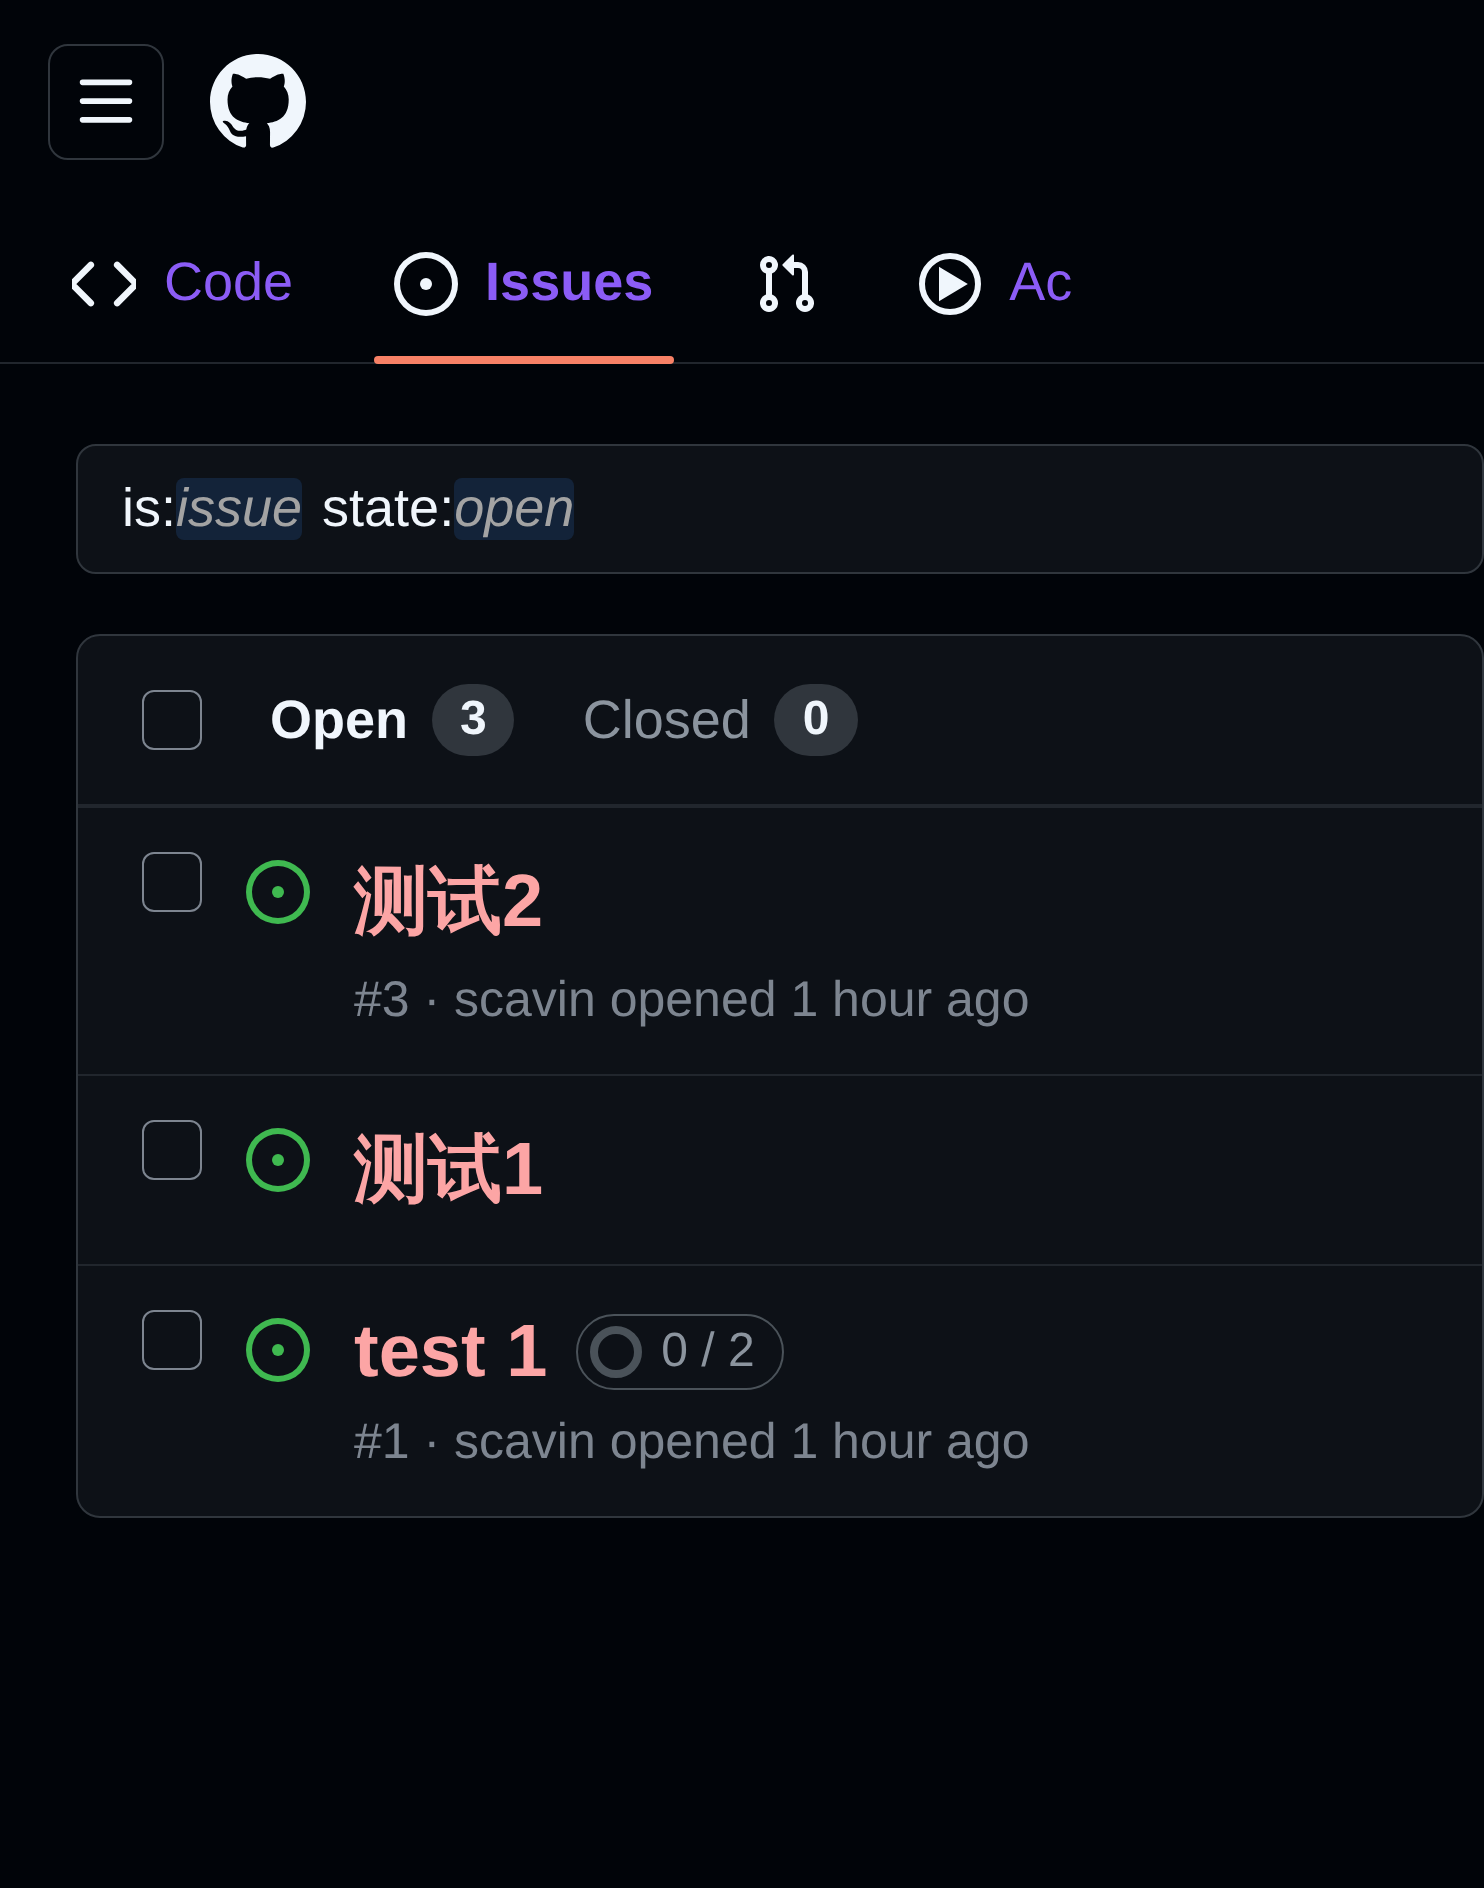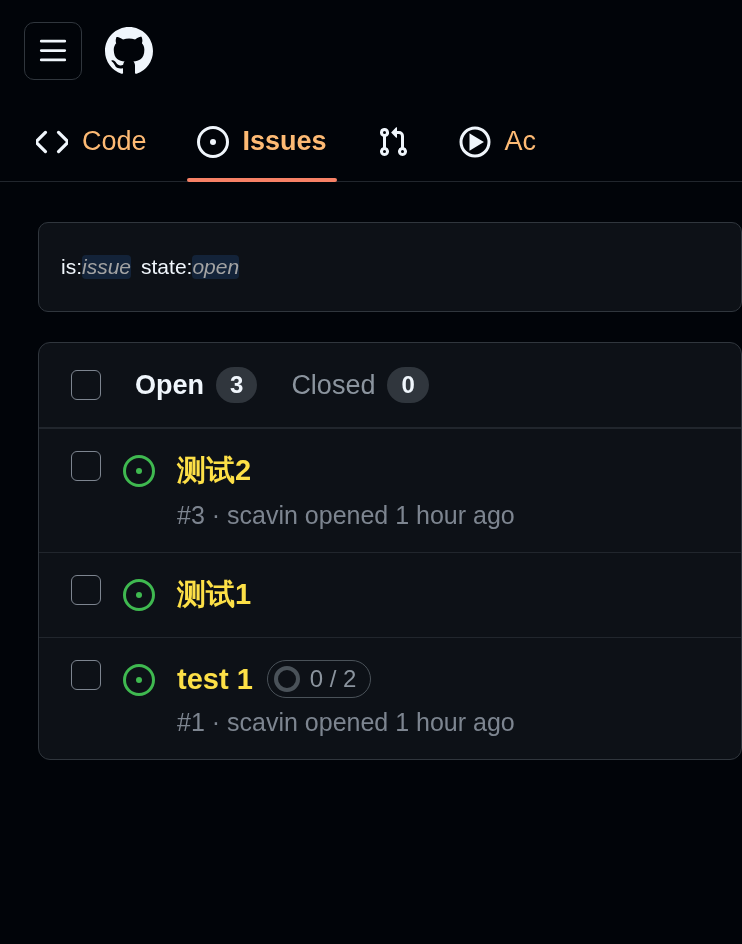--- a/index.html
+++ b/index.html
@@ -53,21 +53,21 @@
   padding: 0 36px;
   gap: 50px;
   border-bottom: 1px solid #21262d;
   height: 80px;
 }
 .tab {
   display: flex;
   align-items: center;
   gap: 14px;
   font-size: 27px;
-  color: #fdba74;
+  color: #8b5cf6;
   cursor: pointer;
   height: 100%;
   position: relative;
   white-space: nowrap;
 }
 .tab.active::after {
   content: '';
   position: absolute;
   bottom: -1px;
   left: -10px;
@@ -77,22 +77,22 @@
   border-radius: 4px;
 }
 .tab.active { font-weight: 600; }
 .tab svg { width: 32px; height: 32px; }
 .content {
   padding: 40px 0 0 38px;
 }
 .search-box {
   border: 1px solid #30363d;
   border-radius: 10px;
-  padding: 32px 22px;
-  font-size: 21px;
+  padding: 16px 22px;
+  font-size: 27px;
   background: #0d1117;
   display: flex;
   gap: 0;
 }
 .search-box .key { color: #f0f6fc; }
 .search-box .val { color: #a3a3a3; font-style: italic; }
 .search-box .pair { background: rgba(56,139,253,0.15); border-radius: 4px; }
 .search-box .space { width: 10px; }
 .list-container {
   margin-top: 30px;
@@ -149,23 +149,23 @@
   margin-top: 4px;
 }
 .status-icon svg { width: 32px; height: 32px; }
 .issue-body { flex: 1; }
 .issue-title-row {
   display: flex;
   align-items: center;
   gap: 14px;
 }
 .issue-title {
-  font-size: 29px;
+  font-size: 37px;
   font-weight: 700;
-  color: #fde047;
+  color: #fca5a5;
   cursor: pointer;
 }
 .progress-pill {
   display: flex;
   align-items: center;
   gap: 10px;
   border: 1.5px solid #4a5259;
   border-radius: 24px;
   padding: 4px 14px 4px 6px;
   font-size: 24px;

